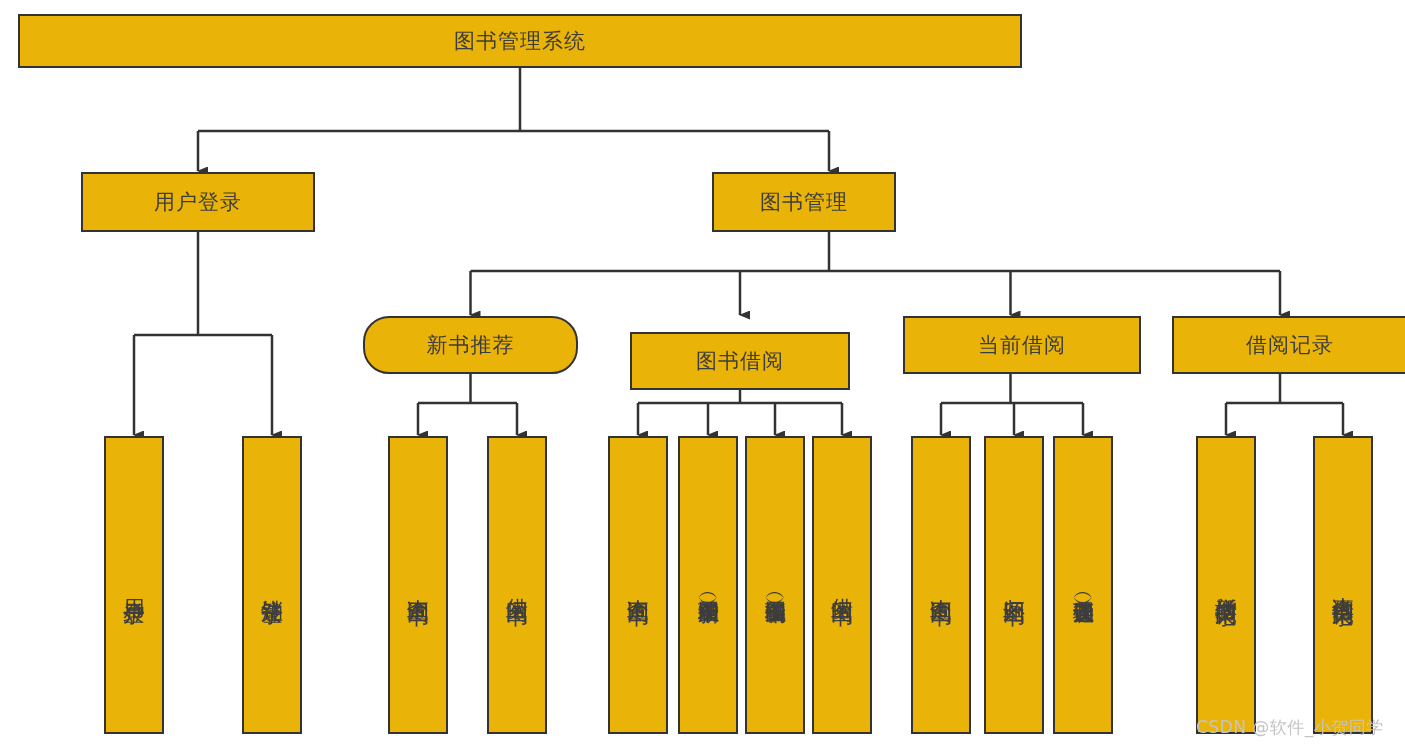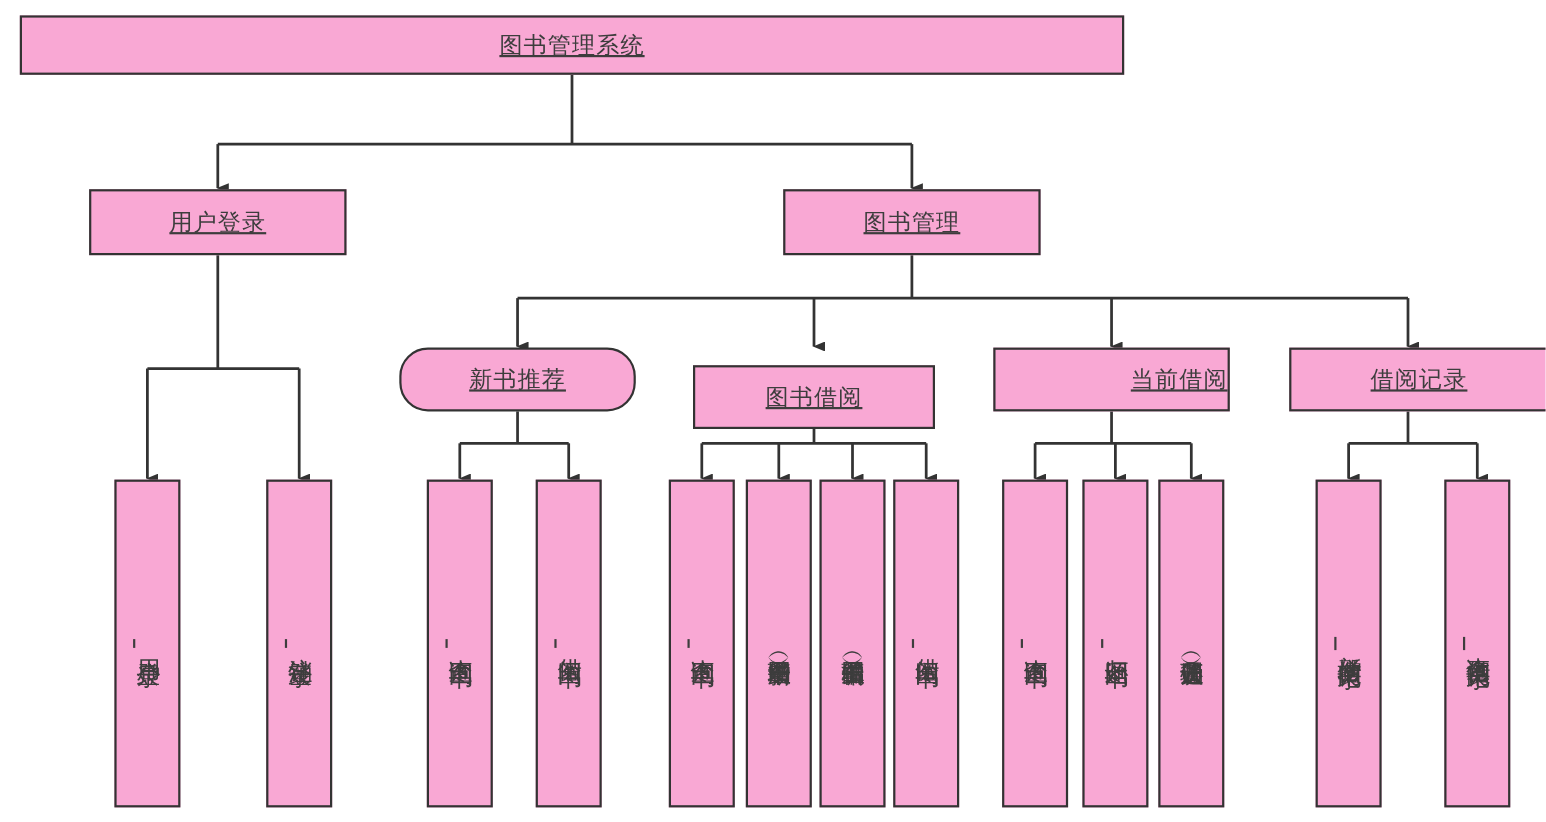--- a/index.html
+++ b/index.html
@@ -25,27 +25,26 @@
     left: 0;
     top: 0;
     width: 1405px;
     height: 747px;
     pointer-events: none;
   }
   .node {
     position: absolute;
     box-sizing: border-box;
     border: 2px solid #333333;
-    background: #f9a8d4;
+    background: #eab308;
     display: flex;
     align-items: center;
     justify-content: center;
     color: #3d3d3d;
     line-height: 1.18;
-    text-decoration: underline;
   }
   .node.horizontal {
     font-size: 21px;
     letter-spacing: 1px;
   }
   .node.vertical {
     writing-mode: vertical-rl;
     text-orientation: upright;
     font-size: 22px;
     letter-spacing: 2px;
@@ -113,30 +112,30 @@
         <line x1="1343" y1="403" x2="1343" y2="435" stroke="#333333" stroke-width="2.5" marker-end="url(#arrowhead)"></line>
       </g>
   </svg>
   <div id="node-layer">
       <div class="node horizontal" style="left: 18px; top: 14px; width: 1004px; height: 54px;">
         <span class="node-label">图书管理系统</span>
       </div>
       <div class="node horizontal" style="left: 81px; top: 172px; width: 234px; height: 60px;">
         <span class="node-label">用户登录</span>
       </div>
-      <div class="node horizontal" style="left: 712px; top: 172px; width: 234px; height: 60px;">
+      <div class="node horizontal" style="left: 712px; top: 172px; width: 184px; height: 60px;">
         <span class="node-label">图书管理</span>
       </div>
       <div class="node horizontal" style="left: 363px; top: 316px; width: 215px; height: 58px; border-radius: 26px;">
         <span class="node-label">新书推荐</span>
       </div>
       <div class="node horizontal" style="left: 630px; top: 316px; width: 220px; height: 58px; margin-top: 16px;">
         <span class="node-label">图书借阅</span>
       </div>
-      <div class="node horizontal" style="left: 903px; top: 316px; width: 215px; height: 58px; justify-content: flex-end;">
+      <div class="node horizontal" style="left: 903px; top: 316px; width: 238px; height: 58px;">
         <span class="node-label">当前借阅</span>
       </div>
       <div class="node horizontal" style="left: 1172px; top: 316px; width: 236px; height: 58px;">
         <span class="node-label">借阅记录</span>
       </div>
       <div class="node vertical" style="left: 104px; top: 436px; width: 60px; height: 298px;">
         <span class="node-label">用户登录</span>
       </div>
       <div class="node vertical" style="left: 242px; top: 436px; width: 60px; height: 298px;">
         <span class="node-label">注销登录</span>
@@ -168,13 +167,14 @@
       <div class="node vertical tight" style="left: 1053px; top: 436px; width: 60px; height: 298px;">
         <span class="node-label">确认归还（管理员）</span>
       </div>
       <div class="node vertical" style="left: 1196px; top: 436px; width: 60px; height: 298px;">
         <span class="node-label">新增借阅记录</span>
       </div>
       <div class="node vertical" style="left: 1313px; top: 436px; width: 60px; height: 298px;">
         <span class="node-label">查询借阅记录</span>
       </div>
     </div>
+  <div class="watermark" style="left: 1196px; top: 716px;">CSDN @软件_小贺同学</div>
 </div>
 
 </body></html>

